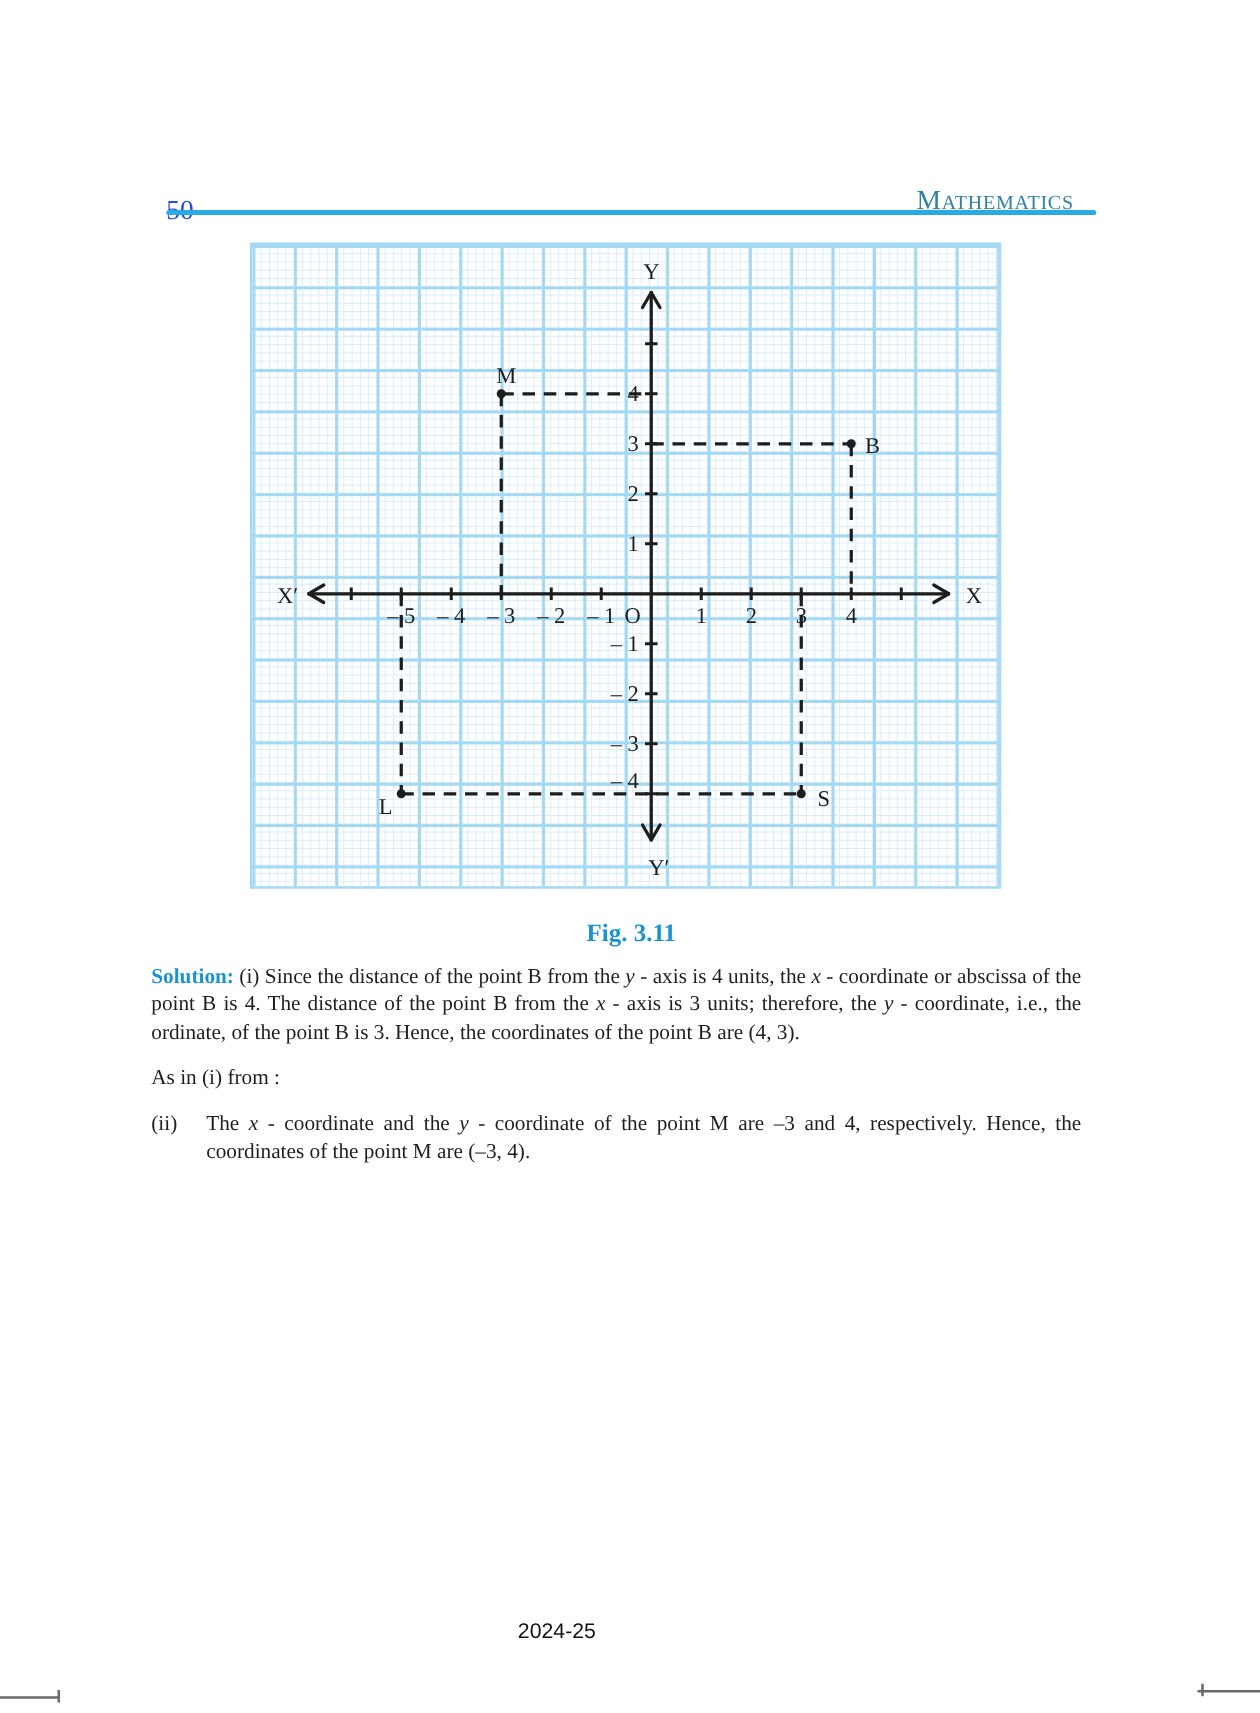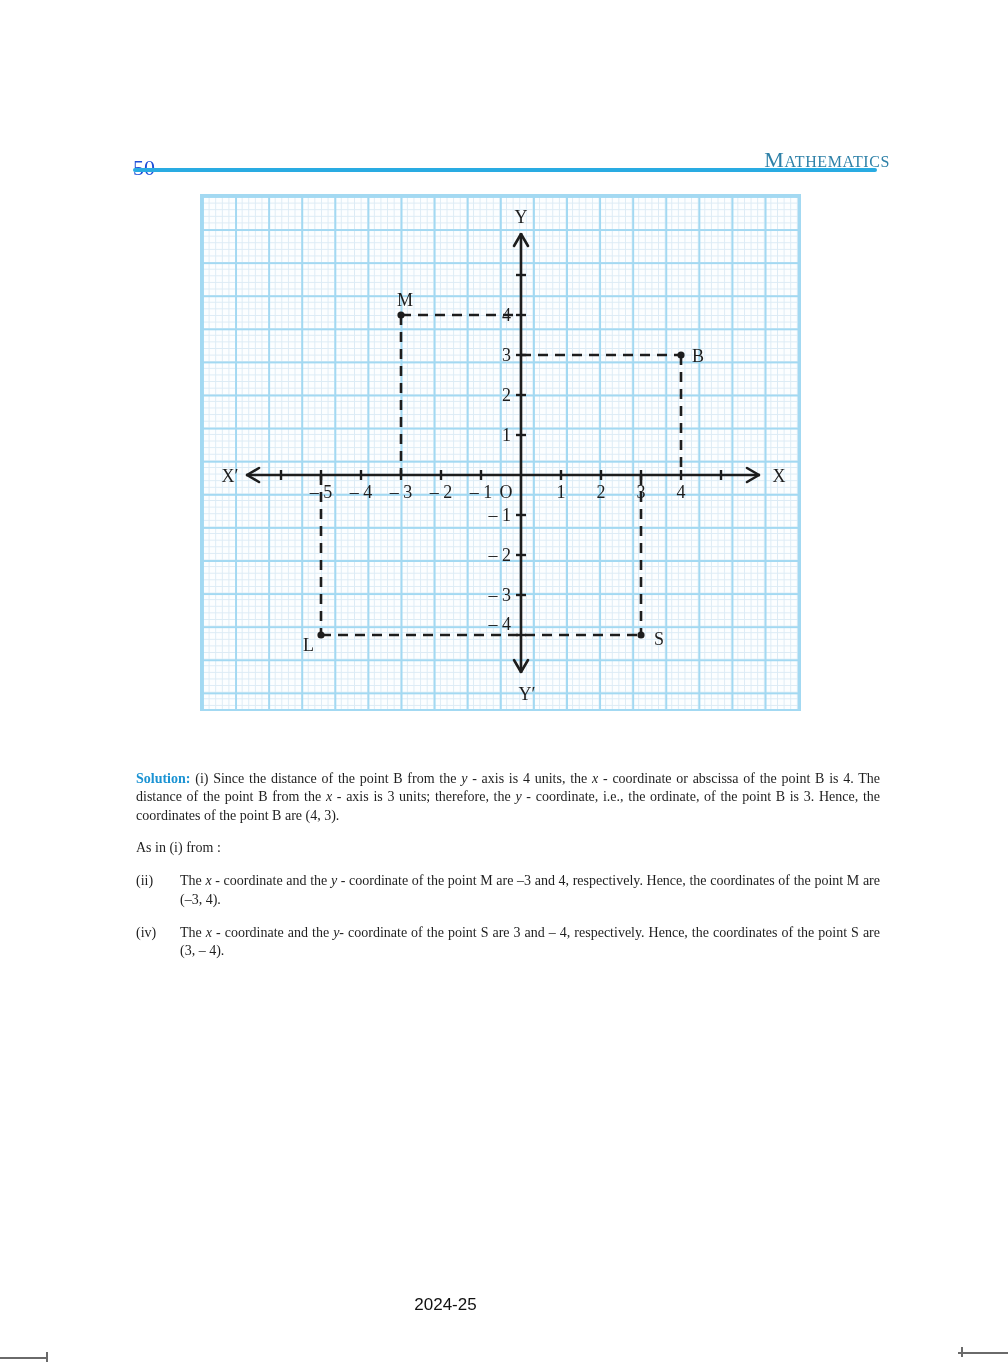--- a/index.html
+++ b/index.html
@@ -1,42 +1,42 @@
 <!DOCTYPE html>
 <html><head>
 <meta charset="utf-8">
 <style>
   html,body{margin:0;padding:0;background:#ffffff;}
   .page{position:relative;width:1008px;height:1370px;background:#ffffff;overflow:hidden;
         font-family:"Liberation Serif", serif;color:#1e1e1e;}
 
   
   .hdr-num{position:absolute;left:133px;top:155px;font-size:22px;color:#1d4ed8;}
-  .hdr-title{position:absolute;right:118px;top:147px;font-size:16px;letter-spacing:.6px;color:#2e81a8;}
+  .hdr-title{position:absolute;right:149px;top:147px;font-size:16px;letter-spacing:.6px;color:#2e81a8;}
   .hdr-title::first-letter{font-size:22px;}
   .hdr-rule{position:absolute;left:133px;top:168px;width:744px;height:4px;background:#29abe2;border-radius:2px;}
 
   
   .figure{position:absolute;left:200px;top:194px;width:601px;height:517px;
     background-color:#fcfeff;
     border:2px solid #a3d9f2;box-sizing:border-box;
     background-image:
       linear-gradient(to right, #a3d9f2 2px, transparent 2px),
       linear-gradient(to bottom, #a3d9f2 2px, transparent 2px),
       linear-gradient(to right, #dcebf5 1px, transparent 1px),
       linear-gradient(to bottom, #dcebf5 1px, transparent 1px);
     background-size:33.1px 33.1px,33.1px 33.1px,6.62px 6.62px,6.62px 6.62px;}
   .figure svg{position:absolute;left:0;top:0;}
   .figure svg text{font-family:"Liberation Serif", serif;font-size:18px;fill:#1d1d1d;}
 
   .caption{position:absolute;left:133px;top:736px;width:744px;text-align:center;
            font-size:20px;font-weight:bold;color:#1b93d3;}
 
   
-  .textcol{position:absolute;left:136px;top:770px;width:744px;font-size:14px;line-height:1.31;}
+  .textcol{position:absolute;left:121px;top:770px;width:744px;font-size:17px;line-height:1.31;}
   .textcol p{margin:0;text-align:justify;}
   .as-in{margin-top:14px !important;text-align:left !important;}
   .item{display:flex;margin-top:15px;font-family:Liberation Serif, serif;}
   .item .marker{flex:0 0 44px;}
   .item .itext{flex:1;text-align:justify;}
 
   
   .footer{position:absolute;left:0;top:1295px;width:891px;text-align:center;
           font-family:"Liberation Sans", sans-serif;font-size:17px;color:#111;}
 
@@ -117,32 +117,29 @@
         <text x="490" y="166" text-anchor="start" font-size="19">B</text>
         <circle cx="199" cy="119" r="3.6" fill="#1d1d1d"></circle>
         <text x="203" y="110" text-anchor="middle" font-size="19">M</text>
         <circle cx="119" cy="439" r="3.6" fill="#1d1d1d"></circle>
         <text x="112" y="455" text-anchor="end" font-size="19">L</text>
         <circle cx="439" cy="439" r="3.6" fill="#1d1d1d"></circle>
         <text x="452" y="449" text-anchor="start" font-size="19">S</text>
       </svg>
   </div>
 
+  <div class="caption">Fig. 3.11</div>
 
   <div class="textcol">
     <p><span style="font-weight: bold; color: rgb(27, 147, 211);">Solution:</span><span> (i) Since the distance of the point B from the </span><span style="font-style: italic;">y</span><span> - axis is 4 units, the </span><span style="font-style: italic;">x</span><span> - coordinate or abscissa of the point B is 4. The distance of the point B from the </span><span style="font-style: italic;">x</span><span> - axis is 3 units; therefore, the </span><span style="font-style: italic;">y</span><span> - coordinate, i.e., the ordinate, of the point B is 3. Hence, the coordinates of the point B are (4, 3).</span></p>
     <p class="as-in">As in (i) from :</p>
 
     <div class="item">
       <span class="marker">(ii)</span>
       <span class="itext"><span>The </span><span style="font-style: italic;">x</span><span> - coordinate and the </span><span style="font-style: italic;">y</span><span> - coordinate of the point M are –3 and 4, respectively. Hence, the coordinates of the point M are (–3, 4).</span></span>
-    </div>
-    <div class="item">
-      <span class="marker">(iv)</span>
-      <span class="itext"><span>The </span><span style="font-style: italic;">x</span><span> - coordinate and the </span><span style="font-style: italic;">y</span><span>- coordinate of the point S are 3 and – 4, respectively. Hence, the coordinates of the point S are (3, – 4).</span></span>
     </div>
   </div>
 
   <div class="footer">2024-25</div>
 
   <div class="crop crop-l-h"></div>
   <div class="crop crop-l-v"></div>
   <div class="crop crop-r-h"></div>
   <div class="crop crop-r-v"></div>
 

